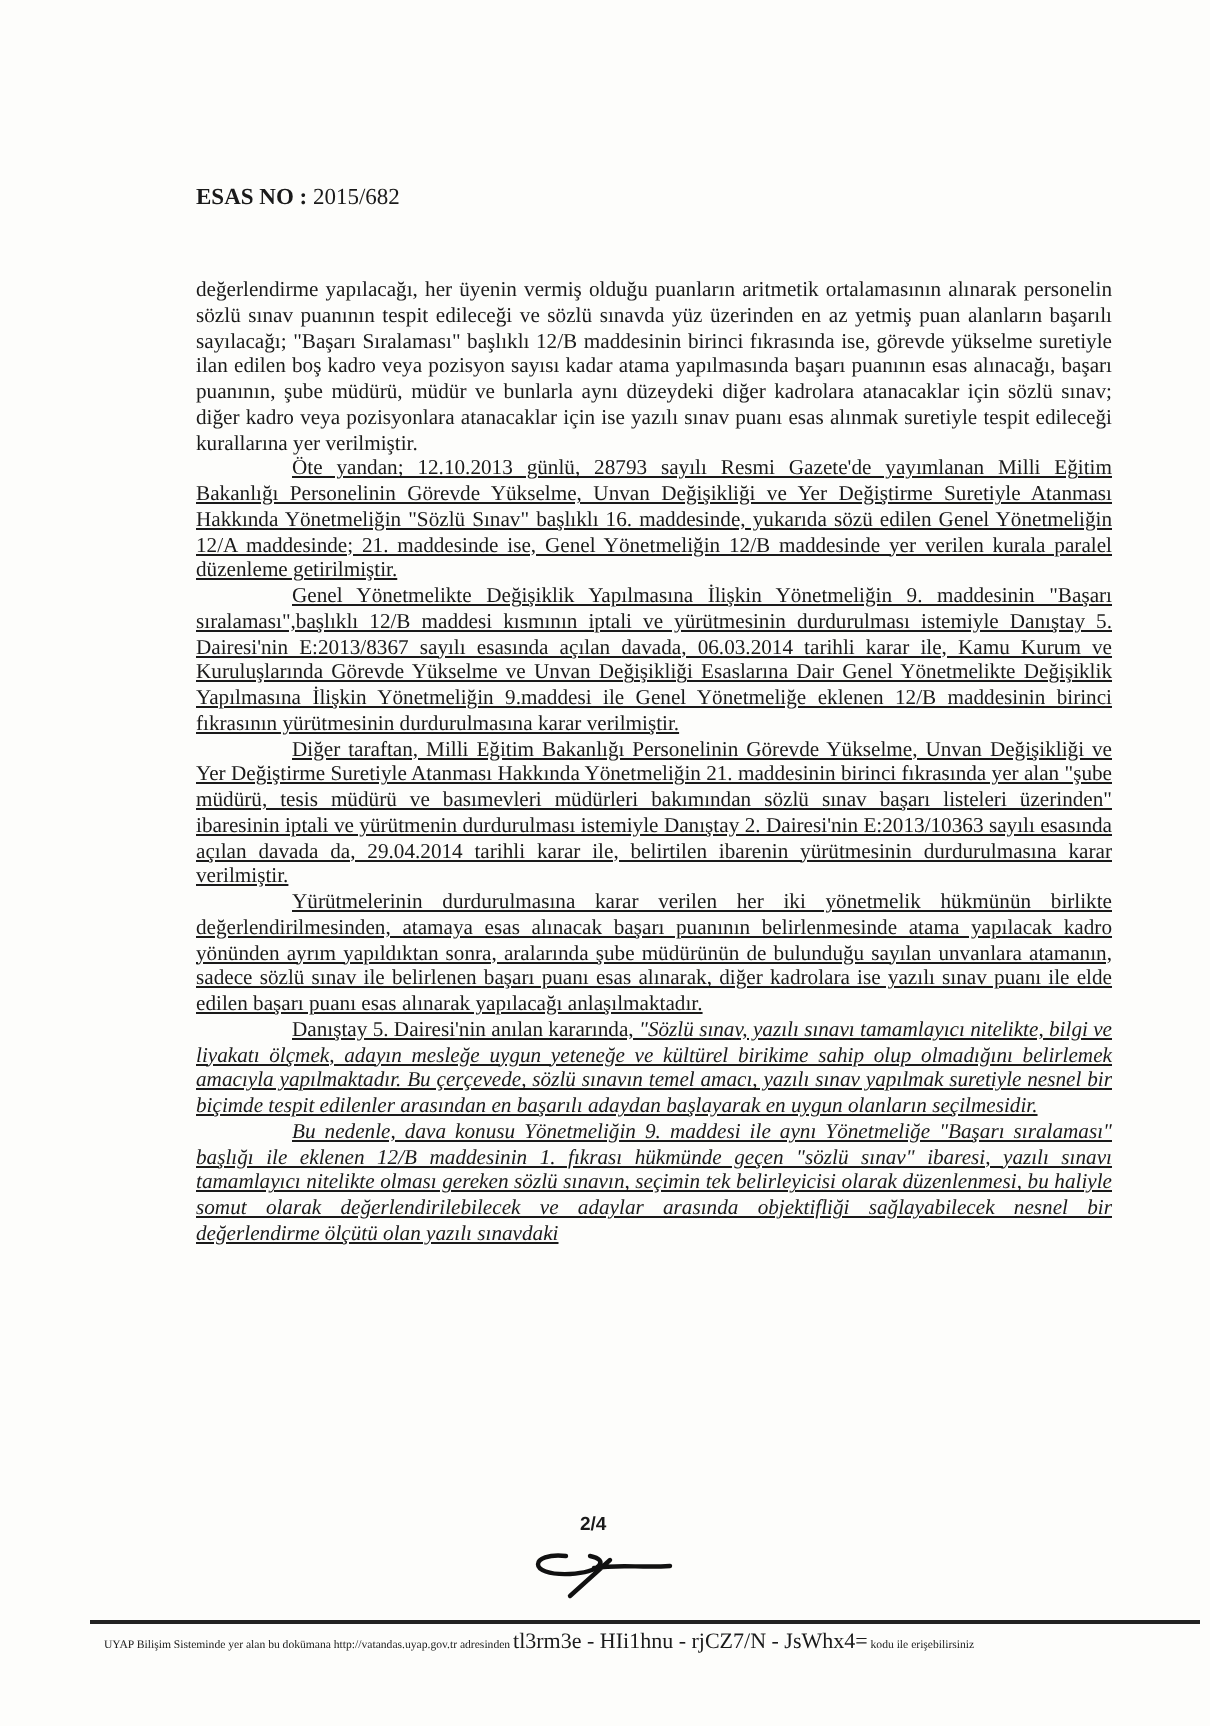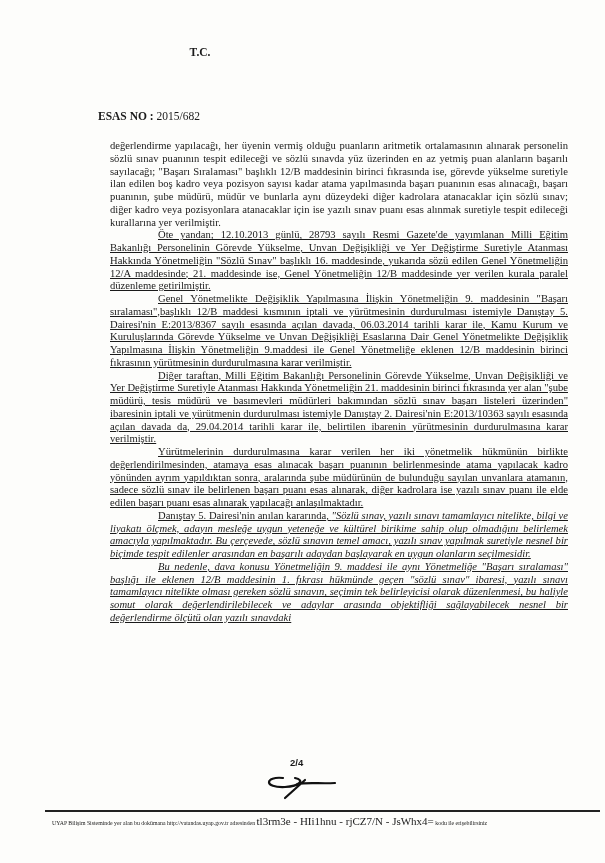--- a/index.html
+++ b/index.html
@@ -1,37 +1,36 @@
 <!DOCTYPE html>
 <html><head>
 <meta charset="utf-8">
 <style>
   html, body { margin: 0; padding: 0; }
   body {
     width: 605px; height: 863px; background: #fdfdfb; position: relative; overflow: hidden;
     font-family: "Liberation Serif", "DejaVu Serif", serif; color: #1a1a1a;
   }
   .header { position: absolute; top: 45px; left: 100px; width: 200px; text-align: center; font-weight: bold; font-size: 11.5px; line-height: 14px; }
-  .esas { position: absolute; top: 110px; left: 98px; font-size: 11.5px; }
+  .esas { position: absolute; top: 93px; left: 98px; font-size: 11.5px; }
   .esas b { font-weight: bold; }
-  .body { position: absolute; top: 140px; left: 98px; width: 458px; font-size: 10.6px; line-height: 12.75px; text-align: justify; margin-left: 12px; }
+  .body { position: absolute; top: 140px; left: 98px; width: 458px; font-size: 10.6px; line-height: 12.75px; text-align: justify; }
   .body p { margin: 0; }
   .body p.ind { text-indent: 48px; text-decoration: underline; }
   .body .it { font-style: italic; }
   .sig { position: absolute; top: 770px; left: 255px; }
   .pageno { position: absolute; top: 757px; left: 290px; font-family: "Liberation Sans", sans-serif; font-weight: bold; font-size: 9.5px; }
   .rule { position: absolute; top: 810px; left: 45px; width: 555px; height: 1.5px; background: #222; }
   .footer { position: absolute; top: 815px; left: 52px; font-size: 5.8px; white-space: nowrap; font-family: "Liberation Serif", serif; }
   .footer .code { font-family: Liberation Serif, serif; font-size: 11px; }
 </style>
 </head>
 <body>
 
 <div class="header">
-  <div>T.C.</div>
 </div>
 
 <div class="esas">
   <b>ESAS NO :</b>
   <span>2015/682</span>
 </div>
 
 <div class="body">
   <p>değerlendirme yapılacağı, her üyenin vermiş olduğu puanların aritmetik ortalamasının alınarak personelin sözlü sınav puanının tespit edileceği ve sözlü sınavda yüz üzerinden en az yetmiş puan alanların başarılı sayılacağı; "Başarı Sıralaması" başlıklı 12/B maddesinin birinci fıkrasında ise, görevde yükselme suretiyle ilan edilen boş kadro veya pozisyon sayısı kadar atama yapılmasında başarı puanının esas alınacağı, başarı puanının, şube müdürü, müdür ve bunlarla aynı düzeydeki diğer kadrolara atanacaklar için sözlü sınav; diğer kadro veya pozisyonlara atanacaklar için ise yazılı sınav puanı esas alınmak suretiyle tespit edileceği kurallarına yer verilmiştir.</p>
   <p class="ind">Öte yandan; 12.10.2013 günlü, 28793 sayılı Resmi Gazete'de yayımlanan Milli Eğitim Bakanlığı Personelinin Görevde Yükselme, Unvan Değişikliği ve Yer Değiştirme Suretiyle Atanması Hakkında Yönetmeliğin "Sözlü Sınav" başlıklı 16. maddesinde, yukarıda sözü edilen Genel Yönetmeliğin 12/A maddesinde; 21. maddesinde ise, Genel Yönetmeliğin 12/B maddesinde yer verilen kurala paralel düzenleme getirilmiştir.</p>

